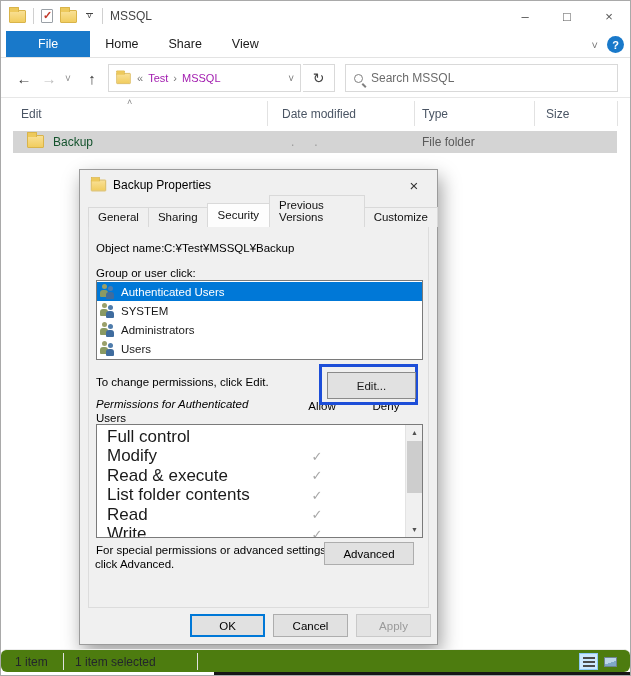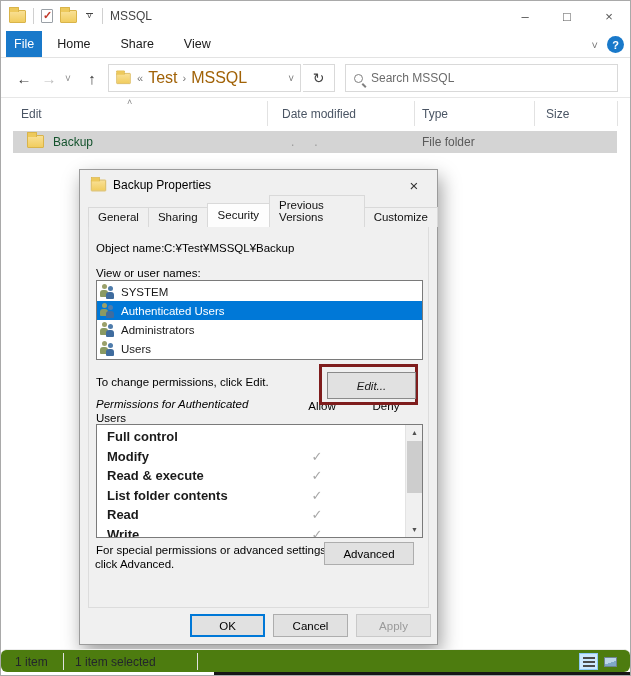--- a/index.html
+++ b/index.html
@@ -19,31 +19,31 @@
   .qat-caret i { display:block; font-style:normal; }
   .qat-caret .bar { width:7px; height:0; border-top:1px solid #444; margin-bottom:-2px; }
   .qat-caret .chev { font-size:9px; color:#444; line-height:8px; }
   .win-title { color:#444; font-size:12px; }
   .wincontrols { position:absolute; right:0; top:0; height:30px; display:flex; }
   .winbtn { width:42px; height:30px; display:flex; align-items:center; justify-content:center; color:#555; font-size:13px; }
 
   
   .ribbon { position:absolute; left:0; top:30px; width:100%; height:27px; background:#fff; border-bottom:1px solid #e3e3e3; display:flex; align-items:stretch; }
   .rtab { padding:0 15px; display:flex; align-items:center; font-size:12.5px; color:#1a1a1a; }
-  .rtab.file { background:#1979ca; color:#fff; margin-left:5px; padding:0 8px; }
+  .rtab.file { background:#1979ca; color:#fff; margin-left:5px; padding:0 32px; }
   .ribbon-right { position:absolute; right:6px; top:30px; height:27px; display:flex; align-items:center; gap:9px; }
   .collapse-chev { color:#777; font-size:11px; }
   .help-circle { width:17px; height:17px; border-radius:50%; background:#1979ca; color:#fff; font-size:11px; font-weight:bold; display:flex; align-items:center; justify-content:center; }
 
   
   .navbar { position:absolute; left:0; top:57px; width:100%; height:40px; background:#fff; border-bottom:1px solid #e7e7e7; }
   .navbtn { position:absolute; top:0; height:40px; display:flex; align-items:center; justify-content:center; font-size:15px; color:#3b3b3b; }
   .addrbox { position:absolute; left:107px; top:6px; width:193px; height:28px; border:1px solid #d9d9d9; display:flex; align-items:center; padding:0 6px; gap:5px; }
   .addr-folder { transform:scale(.85); }
-  .crumb { color:#a16207; font-size:16px; }
+  .crumb { color:#a21caf; font-size:11px; }
   .crumb-chev { color:#777; font-size:11px; }
   .addr-drop { margin-left:auto; color:#777; font-size:10px; }
   .refreshbox { position:absolute; left:302px; top:6px; width:32px; height:28px; border:1px solid #d9d9d9; border-left:none; display:flex; align-items:center; justify-content:center; color:#444; font-size:14px; }
   .searchbox { position:absolute; left:344px; top:6px; width:273px; height:28px; border:1px solid #d9d9d9; display:flex; align-items:center; padding:0 8px; gap:8px; }
   .mag { position:relative; width:9px; height:9px; border:1.5px solid #808080; border-radius:50%; flex:none; }
   .mag::after { content:""; position:absolute; left:8px; top:8px; width:5px; height:1.5px; background:#808080; transform:rotate(45deg); transform-origin:0 0; }
   .searchbox input { border:none; outline:none; font:12px "Liberation Sans",sans-serif; color:#333; width:100%; background:transparent; }
   .searchbox input::placeholder { color:#6b6b6b; }
 
   
@@ -93,32 +93,32 @@
   .usericon i { position:absolute; width:8px; height:13px; }
   .usericon i::before { content:""; position:absolute; left:1.5px; top:0; width:5px; height:5px; border-radius:50%; }
   .usericon i::after { content:""; position:absolute; left:0; top:5.5px; width:8px; height:7px; border-radius:3px 3px 1px 1px; }
   .usericon .back { left:0; top:0; }
   .usericon .back::before { background:#9aa06a; }
   .usericon .back::after { background:#8a9a63; }
   .usericon .front { left:6px; top:2px; }
   .usericon .front::before { background:#4f7cab; }
   .usericon .front::after { background:#3f6c9e; }
 
-  .edit-annotation { position:absolute; left:239px; top:194px; width:99px; height:41px; border:3px solid #7f1d1d; z-index:4;font-style:italic; }
+  .edit-annotation { position:absolute; left:239px; top:194px; width:99px; height:41px; border:3px solid #1d4ed8; z-index:4; }
   .btn { position:absolute; background:#e1e1e1; border:1px solid #adadad; font-size:11.5px; color:#000; display:flex; align-items:center; justify-content:center; }
   .btn-edit { left:5px; top:5px; width:89px; height:27px; position:absolute; background:#e1e1e1; border:1px solid #8a8a8a; font-size:11.5px; display:flex; align-items:center; justify-content:center; }
   .btn-advanced { left:244px; top:372px; width:90px; height:23px; }
   .btn-ok { left:110px; top:444px; width:75px; height:23px; border:2px solid #0078d7; }
   .btn-cancel { left:193px; top:444px; width:75px; height:23px; }
   .btn-apply { left:276px; top:444px; width:75px; height:23px; background:#e3e3e3; border:1px solid #c9c9c9; color:#9a9a9a; }
 
   .perm-list { top:254px; height:114px; overflow:hidden; }
   .perm-rows { position:absolute; left:0; top:2px; right:17px; }
   .perm-row { position:relative; height:19.5px; display:flex; align-items:center; padding-left:10px; }
-  .perm-name { font-size:13px;font-weight:bold; }
+  .perm-name { font-size:17px; }
   .perm-allow, .perm-deny { position:absolute; top:0; height:19.5px; display:flex; align-items:center; justify-content:center; color:#a6a6a6; font-size:13px; }
   .perm-allow { left:190px; width:60px; }
   .perm-deny { left:255px; width:60px; }
   .scrollbar { position:absolute; right:0; top:0; width:17px; height:112px; background:#f0f0f0; border-left:1px solid #e3e3e3; }
   .scroll-arrow { position:absolute; left:0; width:17px; height:15px; display:flex; align-items:center; justify-content:center; font-size:7px; color:#505050; }
   .scroll-up { top:0; } .scroll-down { bottom:0; }
   .scroll-thumb { position:absolute; left:1px; top:16px; width:15px; height:52px; background:#cdcdcd; }
 
   .allow-head, .deny-head { position:absolute; top:230px; width:60px; text-align:center; font-size:11.5px; color:#000; }
   .allow-head { left:212px; } .deny-head { left:276px; }
@@ -212,36 +212,36 @@
       <span class="dtab">Sharing</span>
       <span class="dtab active">Security</span>
       <span class="dtab">Previous Versions</span>
       <span class="dtab">Customize</span>
     </div>
     <div class="dlg-page"></div>
 
     <span class="lbl" style="left:16px; top:72px;">Object name:</span>
     <span class="lbl" style="left:84px; top:72px;">C:¥Test¥MSSQL¥Backup</span>
 
-    <span class="lbl" style="left:16px; top:97px;">View or user names:</span>
+    <span class="lbl" style="left:16px; top:97px;">Group or user click:</span>
 
     <div class="listbox grp-list">
+      <div class="grp-row sel">
+        <span class="usericon">
+            <i class="back"></i>
+            <i class="front"></i>
+          </span>
+        <span class="grp-label">Authenticated Users</span>
+      </div>
       <div class="grp-row">
         <span class="usericon">
             <i class="back"></i>
             <i class="front"></i>
           </span>
         <span class="grp-label">SYSTEM</span>
-      </div>
-      <div class="grp-row sel">
-        <span class="usericon">
-            <i class="back"></i>
-            <i class="front"></i>
-          </span>
-        <span class="grp-label">Authenticated Users</span>
       </div>
       <div class="grp-row">
         <span class="usericon">
             <i class="back"></i>
             <i class="front"></i>
           </span>
         <span class="grp-label">Administrators</span>
       </div>
       <div class="grp-row">
         <span class="usericon">

